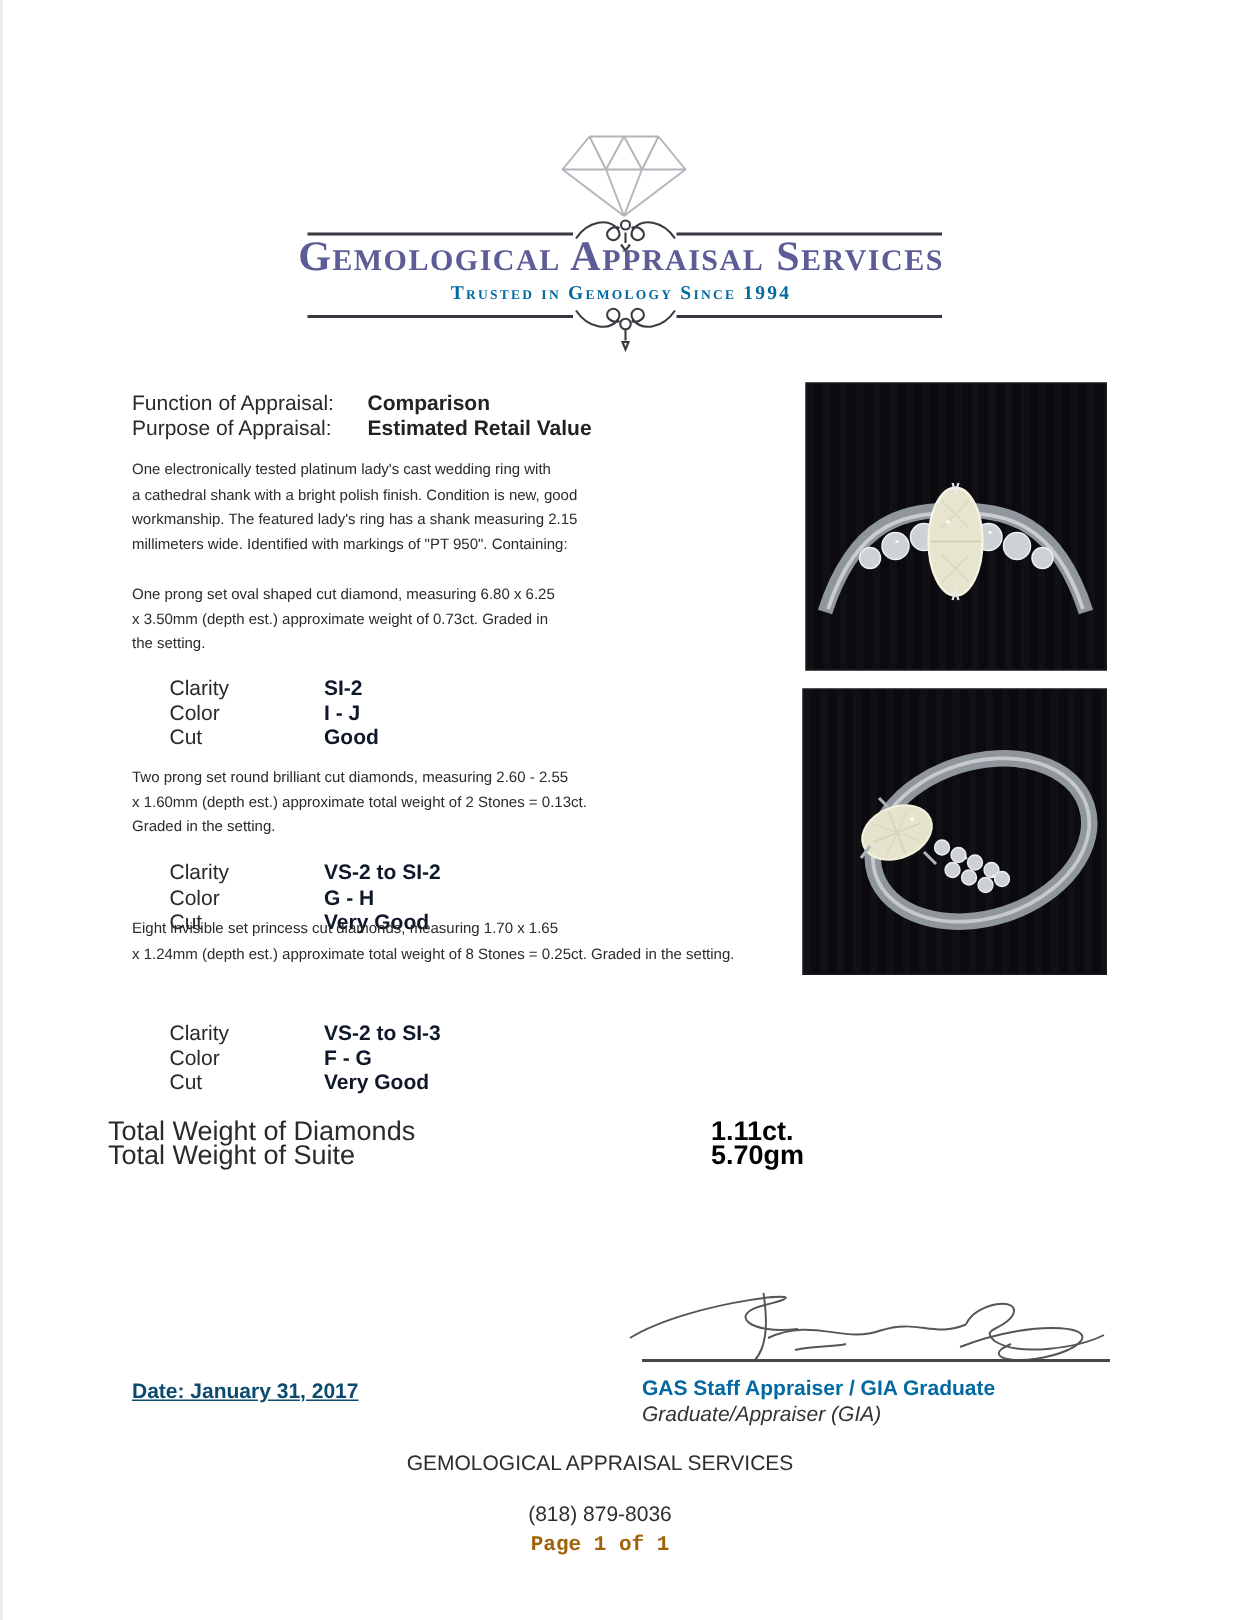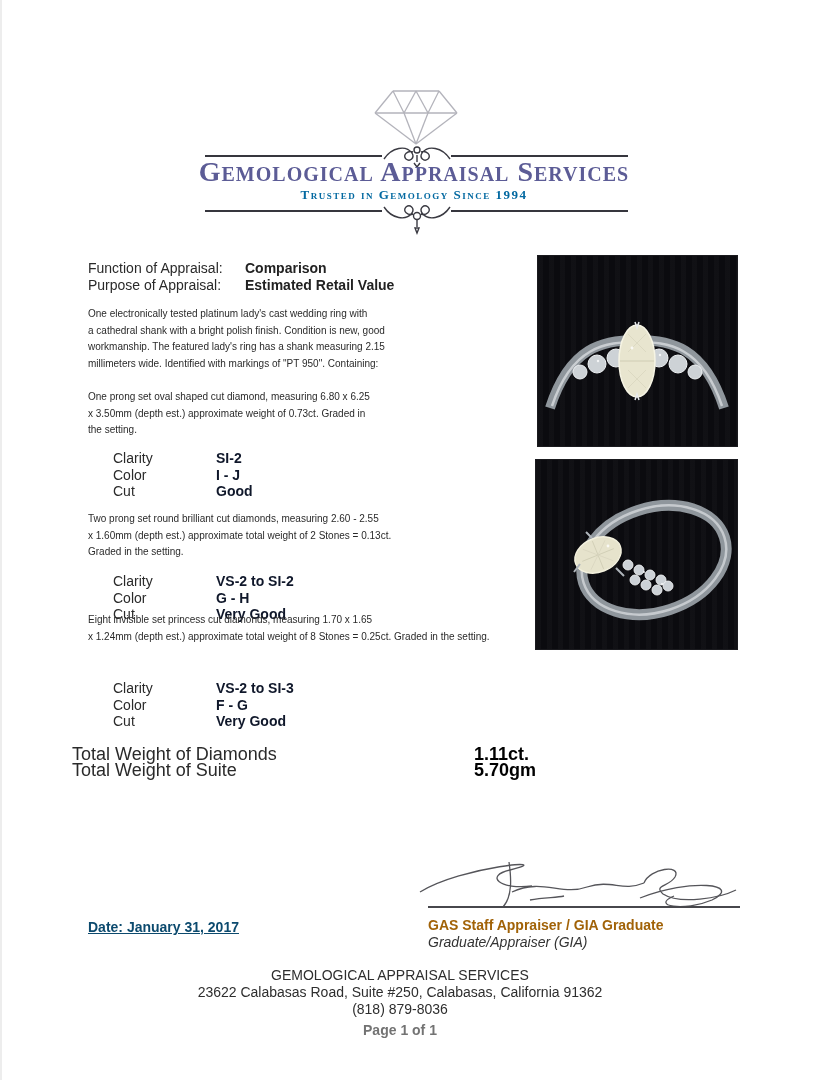--- a/index.html
+++ b/index.html
@@ -48,25 +48,25 @@
     background:
       repeating-linear-gradient(90deg, rgba(255,255,255,0.025) 0 5px, rgba(0,0,0,0) 5px 11px),
       #0b0b0f;
     border:1px solid #1a1a1e;
   }
   .photo svg { display:block; }
 
   
   .date-line { left:88px; top:919px; font-size:14px; font-weight:bold; color:#0c4a6e;text-decoration:underline; }
   .sig-line { left:428px; top:906px; width:312px; height:2px; background:#47474c; }
-  .sig-title { left:428px; top:917px; font-size:14px; font-weight:bold; color:#a16207; }
+  .sig-title { left:428px; top:917px; font-size:14px; font-weight:bold; color:#0369a1; }
   .sig-sub { left:428px; top:934px; font-size:14px; font-style:italic; color:#333; }
 
   .footer-line { left:0; width:800px; text-align:center; font-size:14px; color:#2e2e2e; }
-  .footer-page { font-weight:bold; color:#737373; }
+  .footer-page { font-weight:bold; color:#a16207;font-family:Liberation Mono, monospace; }
 </style>
 </head>
 <body>
 
 <div class="page">
 
   <div class="abs" style="left:371px; top:87px;">
     <svg width="90" height="58" viewBox="0 0 90 58" fill="none" stroke="#b3b3bb" stroke-width="1.3">
       <path d="M22,4 H68"></path>
       <path d="M4,26 H86"></path>
@@ -227,17 +227,16 @@
       <path d="M228,42 C278,22 332,28 300,44 C272,56 238,50 262,40"></path>
       <path d="M118,44 C132,41 144,42 152,40"></path>
     </svg>
   </div>
   <div class="abs sig-line"></div>
   <div class="abs sig-title">GAS Staff Appraiser / GIA Graduate</div>
   <div class="abs sig-sub">Graduate/Appraiser (GIA)</div>
   <div class="abs date-line">Date: January 31, 2017</div>
 
   <div class="abs footer-line" style="top:967px;">GEMOLOGICAL APPRAISAL SERVICES</div>
-  <div class="abs footer-line" style="top:984px;">23622 Calabasas Road, Suite #250, Calabasas, California 91362</div>
   <div class="abs footer-line" style="top:1001px;">(818) 879-8036</div>
   <div class="abs footer-line footer-page" style="top:1022px;">Page 1 of 1</div>
 
 </div>
 
 </body></html>

